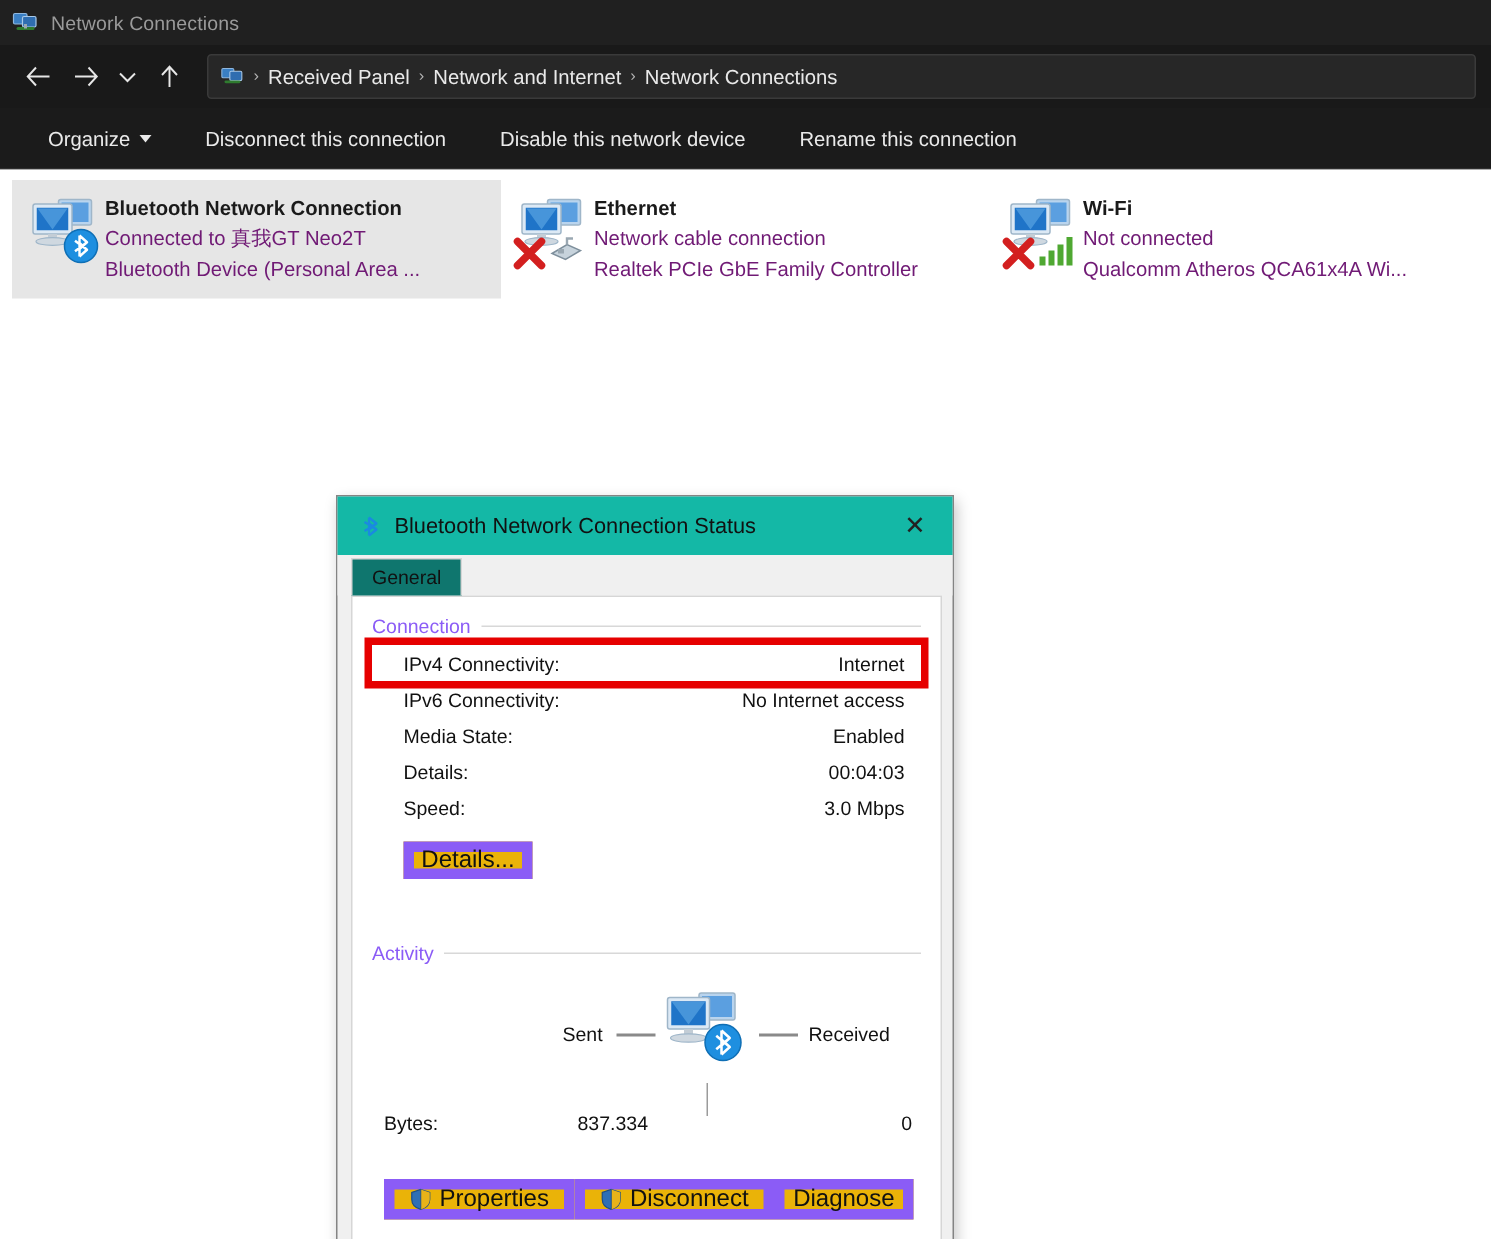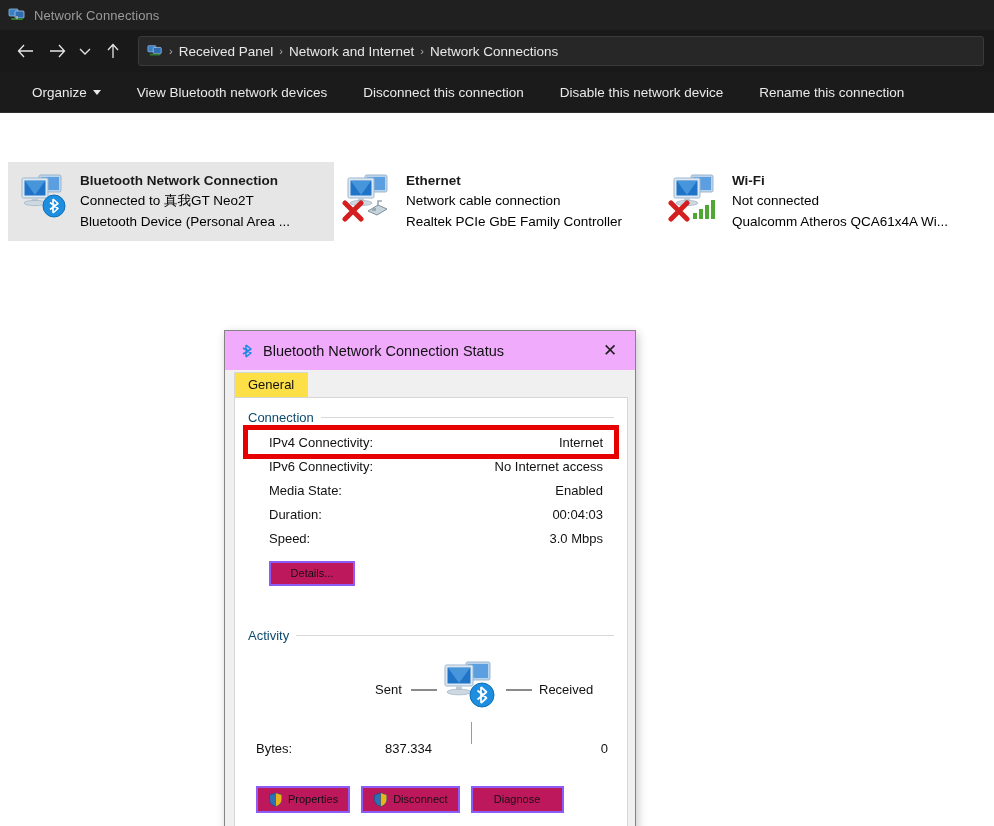--- a/index.html
+++ b/index.html
@@ -87,40 +87,38 @@
   }
 
   .adapter-list {
     display: flex;
     padding: 7px 8px 0 8px;
     gap: 0px;
   }
   .adapter {
     display: flex;
     align-items: flex-start;
-    gap: 10px;
     padding: 8px 10px 9px 8px;
     width: 330px;
-    margin-top: 42px;
   }
   .adapter.selected {
     background: #e6e6e6;
   }
   .adapter-icon {
     position: relative;
     width: 54px; height: 52px;
     flex: none;
   }
   .adapter-text { padding-top: 2px; min-width: 0; }
   .ad-name {
     font-size: 13.5px; color: #1a1a1a; font-weight: bold;
     line-height: 18px; white-space: nowrap;
   }
   .ad-sub {
-    font-size: 13.5px; color: #000000;
+    font-size: 13.5px; color: #701a75;
     line-height: 21px; white-space: nowrap;
     overflow: hidden; text-overflow: ellipsis;
     max-width: 258px;
   }
 
   
   .monitors { position: absolute; left: 4px; top: 2px; }
   .badge-bt {
     position: absolute; left: 26px; top: 24px;
     width: 24px; height: 24px;
@@ -134,21 +132,21 @@
     position: absolute;
     left: 224px; top: 217px;
     width: 412px; height: 548px;
     background: #f0f0f0;
     border: 1px solid #848484;
     box-shadow: 2px 3px 9px rgba(0,0,0,.22);
     font-family: "Liberation Sans", "DejaVu Sans", sans-serif;
   }
   .dlg-title {
     height: 39px;
-    background: #f0abfc;
+    background: #14b8a6;
     display: flex; align-items: center;
     padding: 0 6px 0 16px;
   }
   .dlg-title .bt-small { width: 14px; height: 16px; flex: none; margin-right: 8px;}
   .dlg-title-text {
     font-size: 14.5px; color: #111; flex: 1;
   }
   .dlg-close {
     width: 38px; height: 36px;
     display: flex; align-items: center; justify-content: center;
@@ -156,21 +154,21 @@
   }
 
   .tabstrip {
     height: 27px;
     background: #f0f0f0;
     padding-left: 9px;
     display: flex; align-items: flex-end;
     position: relative;
   }
   .tab {
-    background: #fde047;
+    background: #0f766e;
     border: 1px solid #d6d6d6;
     border-bottom: none;
     font-size: 13px;
     color: #111;
     padding: 4px 13px 4px 13px;
     line-height: 16px;
     position: relative;
     z-index: 2;
   }
   .tabpage {
@@ -180,21 +178,21 @@
     background: #ffffff;
     border: 1px solid #d6d6d6;
   }
 
   .group {
     position: absolute;
     left: 13px; right: 13px;
   }
   .group-header {
     display: flex; align-items: center; gap: 7px;
-    font-size: 13px; color: #0c4a6e;
+    font-size: 13px; color: #8b5cf6;
     margin-bottom: 5px;
   }
   .group-line { flex: 1; height: 1px; background: #d8d8d8; }
 
   .kv-row {
     display: flex;
     align-items: center;
     font-size: 13px;
     color: #111;
     height: 24px;
@@ -205,23 +203,23 @@
 
   .kv-row.highlight {
     outline: 5px solid #e60000;
     outline-offset: 0px;
     position: relative;
     z-index: 3;
     background: #fff;
   }
 
   .btn {
-    background: #be185d;
-    border: 2px solid #8b5cf6;
-    font-size: 11px;
+    background: #eab308;
+    border: 7px solid #8b5cf6;
+    font-size: 16px;
     color: #111;
     padding: 5px 10px;
     display: inline-flex; align-items: center; justify-content: center;
     gap: 5px;
     font-family: "Liberation Sans", "DejaVu Sans", sans-serif;
     line-height: 15px;
   }
   .shield { width: 15px; height: 15px; flex: none; }
 
   .activity-diagram {
@@ -296,21 +294,20 @@
     <span class="crumb-sep">›</span>
     <span class="crumb">Network Connections</span>
   </div>
 </div>
 
 <div class="toolbar">
   <div class="tool-item">
     <span>Organize</span>
     <span class="caret-down"></span>
   </div>
-  <div class="tool-item">View Bluetooth network devices</div>
   <div class="tool-item">Disconnect this connection</div>
   <div class="tool-item">Disable this network device</div>
   <div class="tool-item">Rename this connection</div>
 </div>
 
 <div class="content">
 
   <div class="adapter-list">
 
     <div class="adapter selected">
@@ -424,21 +421,21 @@
         </div>
         <div class="kv-row">
           <span class="kv-key">IPv6 Connectivity:</span>
           <span class="kv-val">No Internet access</span>
         </div>
         <div class="kv-row">
           <span class="kv-key">Media State:</span>
           <span class="kv-val">Enabled</span>
         </div>
         <div class="kv-row">
-          <span class="kv-key">Duration:</span>
+          <span class="kv-key">Details:</span>
           <span class="kv-val">00:04:03</span>
         </div>
         <div class="kv-row">
           <span class="kv-key">Speed:</span>
           <span class="kv-val">3.0 Mbps</span>
         </div>
 
         <div style="padding-left:21px; margin-top:11px;">
           <button class="btn" style="width:86px;height:25px;padding:0;">Details...</button>
         </div>
@@ -474,21 +471,21 @@
           <span class="act-divider" style="left:223px; top:74px; height:22px;"></span>
         </div>
 
         <div class="bytes-row" style="top:120px;">
           <span style="position:absolute; left:8px;">Bytes:</span>
           <span style="position:absolute; left:109px; width:75px; text-align:right;">837.334</span>
           <span style="position:absolute; left:280px; width:80px; text-align:right;">0</span>
         </div>
       </div>
 
-      <div style="position:absolute; left:21px; top:388px; display:flex; gap:11px;">
+      <div style="position:absolute; left:21px; top:388px; display:flex; ">
         <button class="btn" style="height:27px;">
           <span class="shield">
             <svg width="15" height="15" viewBox="0 0 15 15">
               <path d="M7.5 1 L13.5 3 V7.5 C13.5 11 10.8 13.4 7.5 14.3 C4.2 13.4 1.5 11 1.5 7.5 V3 Z" fill="#2e6fb5" stroke="#1c4e85" stroke-width=".8"></path>
               <path d="M7.5 1 L13.5 3 V7.5 C13.5 11 10.8 13.4 7.5 14.3 Z" fill="#e8b319"></path>
               <path d="M7.5 1 V14.3" stroke="#1c4e85" stroke-width=".6"></path>
             </svg>
           </span>
           <span>Properties</span>
         </button>

